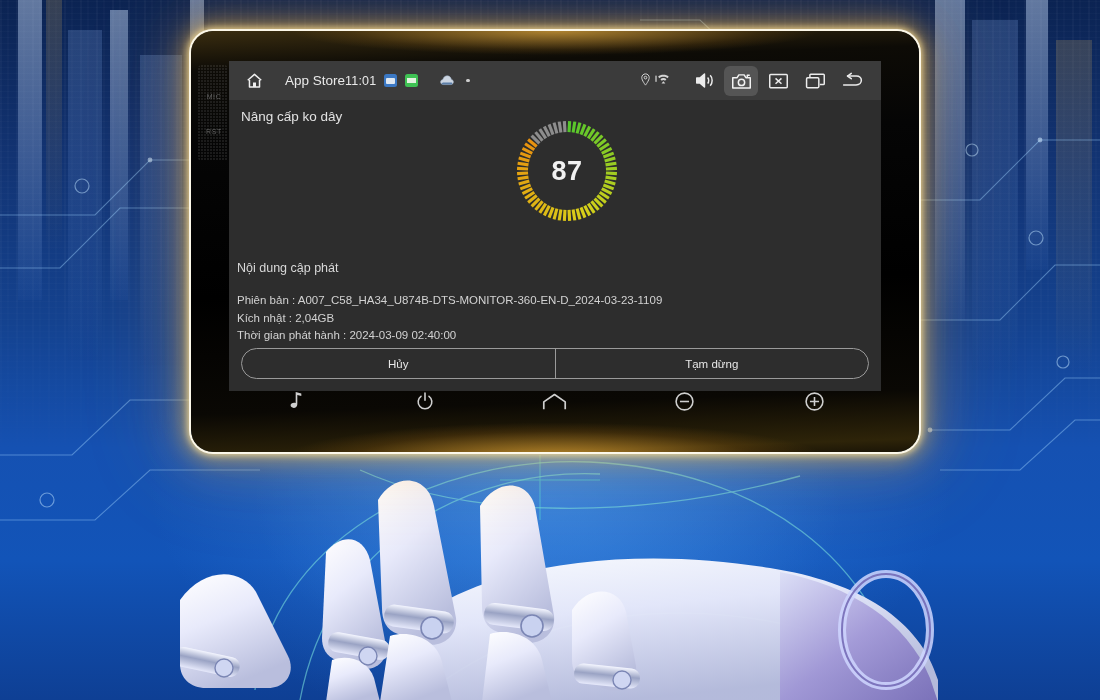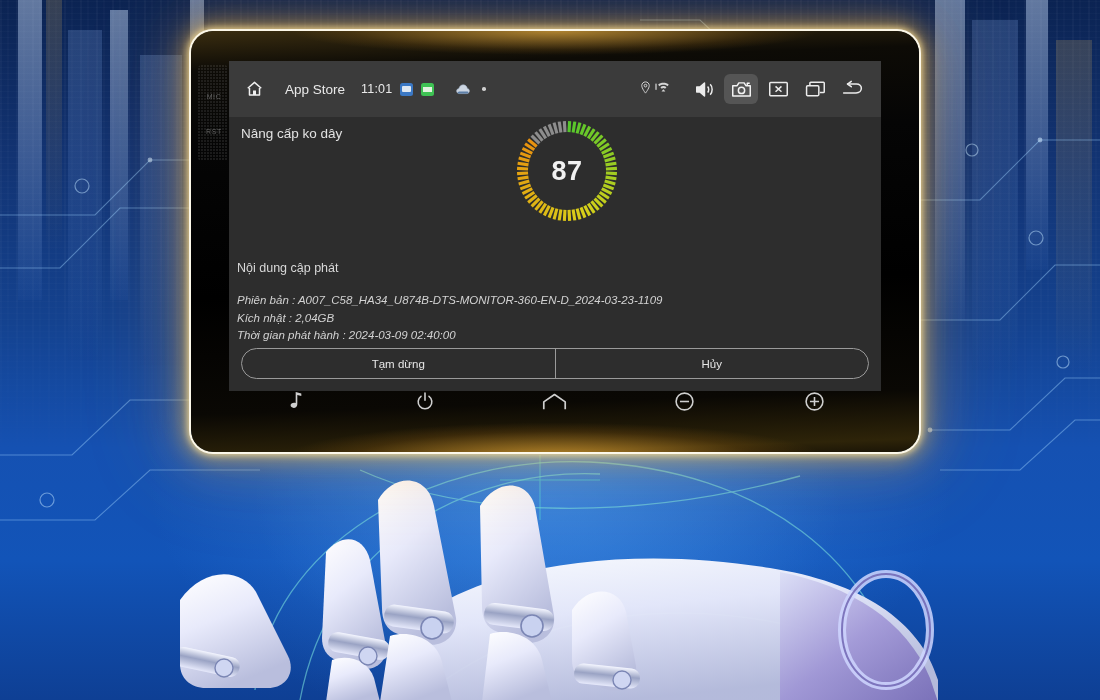--- a/index.html
+++ b/index.html
@@ -89,30 +89,30 @@
     position: absolute;
     left: 38px; top: 30px;
     width: 652px; height: 330px;
     background: #2d2d2d;
     overflow: hidden;
     z-index: 5;
   }
 
   
   #statusbar {
-    height: 56px;
+    height: 39px;
     background: #3b3b3b;
     display: flex; align-items: center;
     padding: 0 12px 0 10px;
     gap: 0;
   }
   .sb-left { display:flex; align-items:center; gap:0; }
   .home-ic { width: 30px; display:flex; justify-content:center; align-items:center; }
   .sb-app { color:#e9e9e9; font-size:13.5px; margin-left:16px; }
-  .sb-time { color:#e9e9e9; font-size:12.5px; margin-left:16px; letter-spacing:.2px; }
+  .sb-time { color:#e9e9e9; font-size:12.5px; letter-spacing:.2px; }
   .mini-ic { width:13px; height:13px; border-radius:2.5px; margin-left:8px; display:inline-block; }
   .mini-ic.blue { background:#3b78c4; position:relative; }
   .mini-ic.blue::after{content:'';position:absolute;left:2px;top:3.5px;width:9px;height:6px;border-radius:1px;background:#dfe8f2;}
   .mini-ic.green { background:#3fc254; position:relative; }
   .mini-ic.green::after{content:'';position:absolute;left:2px;top:4px;width:9px;height:5px;background:#e3f2e0;}
   .cloud-ic { margin-left:22px; display:flex; align-items:center; }
   .dot-ic { width:3.5px;height:3.5px;border-radius:50%;background:#cfcfcf;margin-left:12px; }
   .sb-right { margin-left:auto; display:flex; align-items:center; gap:0; }
   .sb-btn { width:34px;height:30px;display:flex;align-items:center;justify-content:center;margin-left:3px; }
   .sb-btn.sel { background:#555;border-radius:6px; }
@@ -131,21 +131,21 @@
   #ring { position:relative; width:104px; height:104px; }
   #ring svg { display:block; }
   #ring .pct {
     position:absolute; inset:0; display:flex; align-items:center; justify-content:center;
     color:#f1f1f1; font-size:27px; font-weight:bold; letter-spacing:.5px;
   }
 
   
   #content { position:absolute; left:8px; top:200px; right:10px; }
   .c-head { color:#d8d8d8; font-size:12.5px; }
-  .c-lines { margin-top:17px;font-style:italic; }
+  .c-lines { margin-top:17px; }
   .c-line { color:#d2d2d2; font-size:11.5px; line-height:17.5px; white-space:nowrap; }
 
   
   #btnbar {
     position:absolute; left:12px; right:12px; bottom:12px; height:31px;
     border:1px solid #9a9a9a; border-radius:16px;
     display:flex; overflow:hidden;
   }
   .act-btn {
     flex:1; display:flex; align-items:center; justify-content:center;
@@ -447,22 +447,22 @@
       <div id="content">
         <div class="c-head">Nội dung cập phát</div>
         <div class="c-lines">
           <div class="c-line">Phiên bản : A007_C58_HA34_U874B-DTS-MONITOR-360-EN-D_2024-03-23-1109</div>
           <div class="c-line">Kích nhật : 2,04GB</div>
           <div class="c-line">Thời gian phát hành : 2024-03-09 02:40:00</div>
         </div>
       </div>
 
       <div id="btnbar">
+        <button class="act-btn">Hủy</button>
         <button class="act-btn">Tạm dừng</button>
-        <button class="act-btn">Hủy</button>
       </div>
     </div>
 
     <div id="hwbar">
       <div class="hw">
         <svg width="17" height="20" viewBox="0 0 18 22" fill="#cfcfcf">
           <path d="M9.2 1 L15.4 2.8 V5.6 L11 4.3 V14.6 C11 17 9.2 18.6 7 18.6 C5 18.6 3.6 17.4 3.6 15.8 C3.6 14 5.3 12.8 7.4 12.8 C8 12.8 8.6 12.9 9.2 13.1 Z"></path>
         </svg>
       </div>
       <div class="hw">

